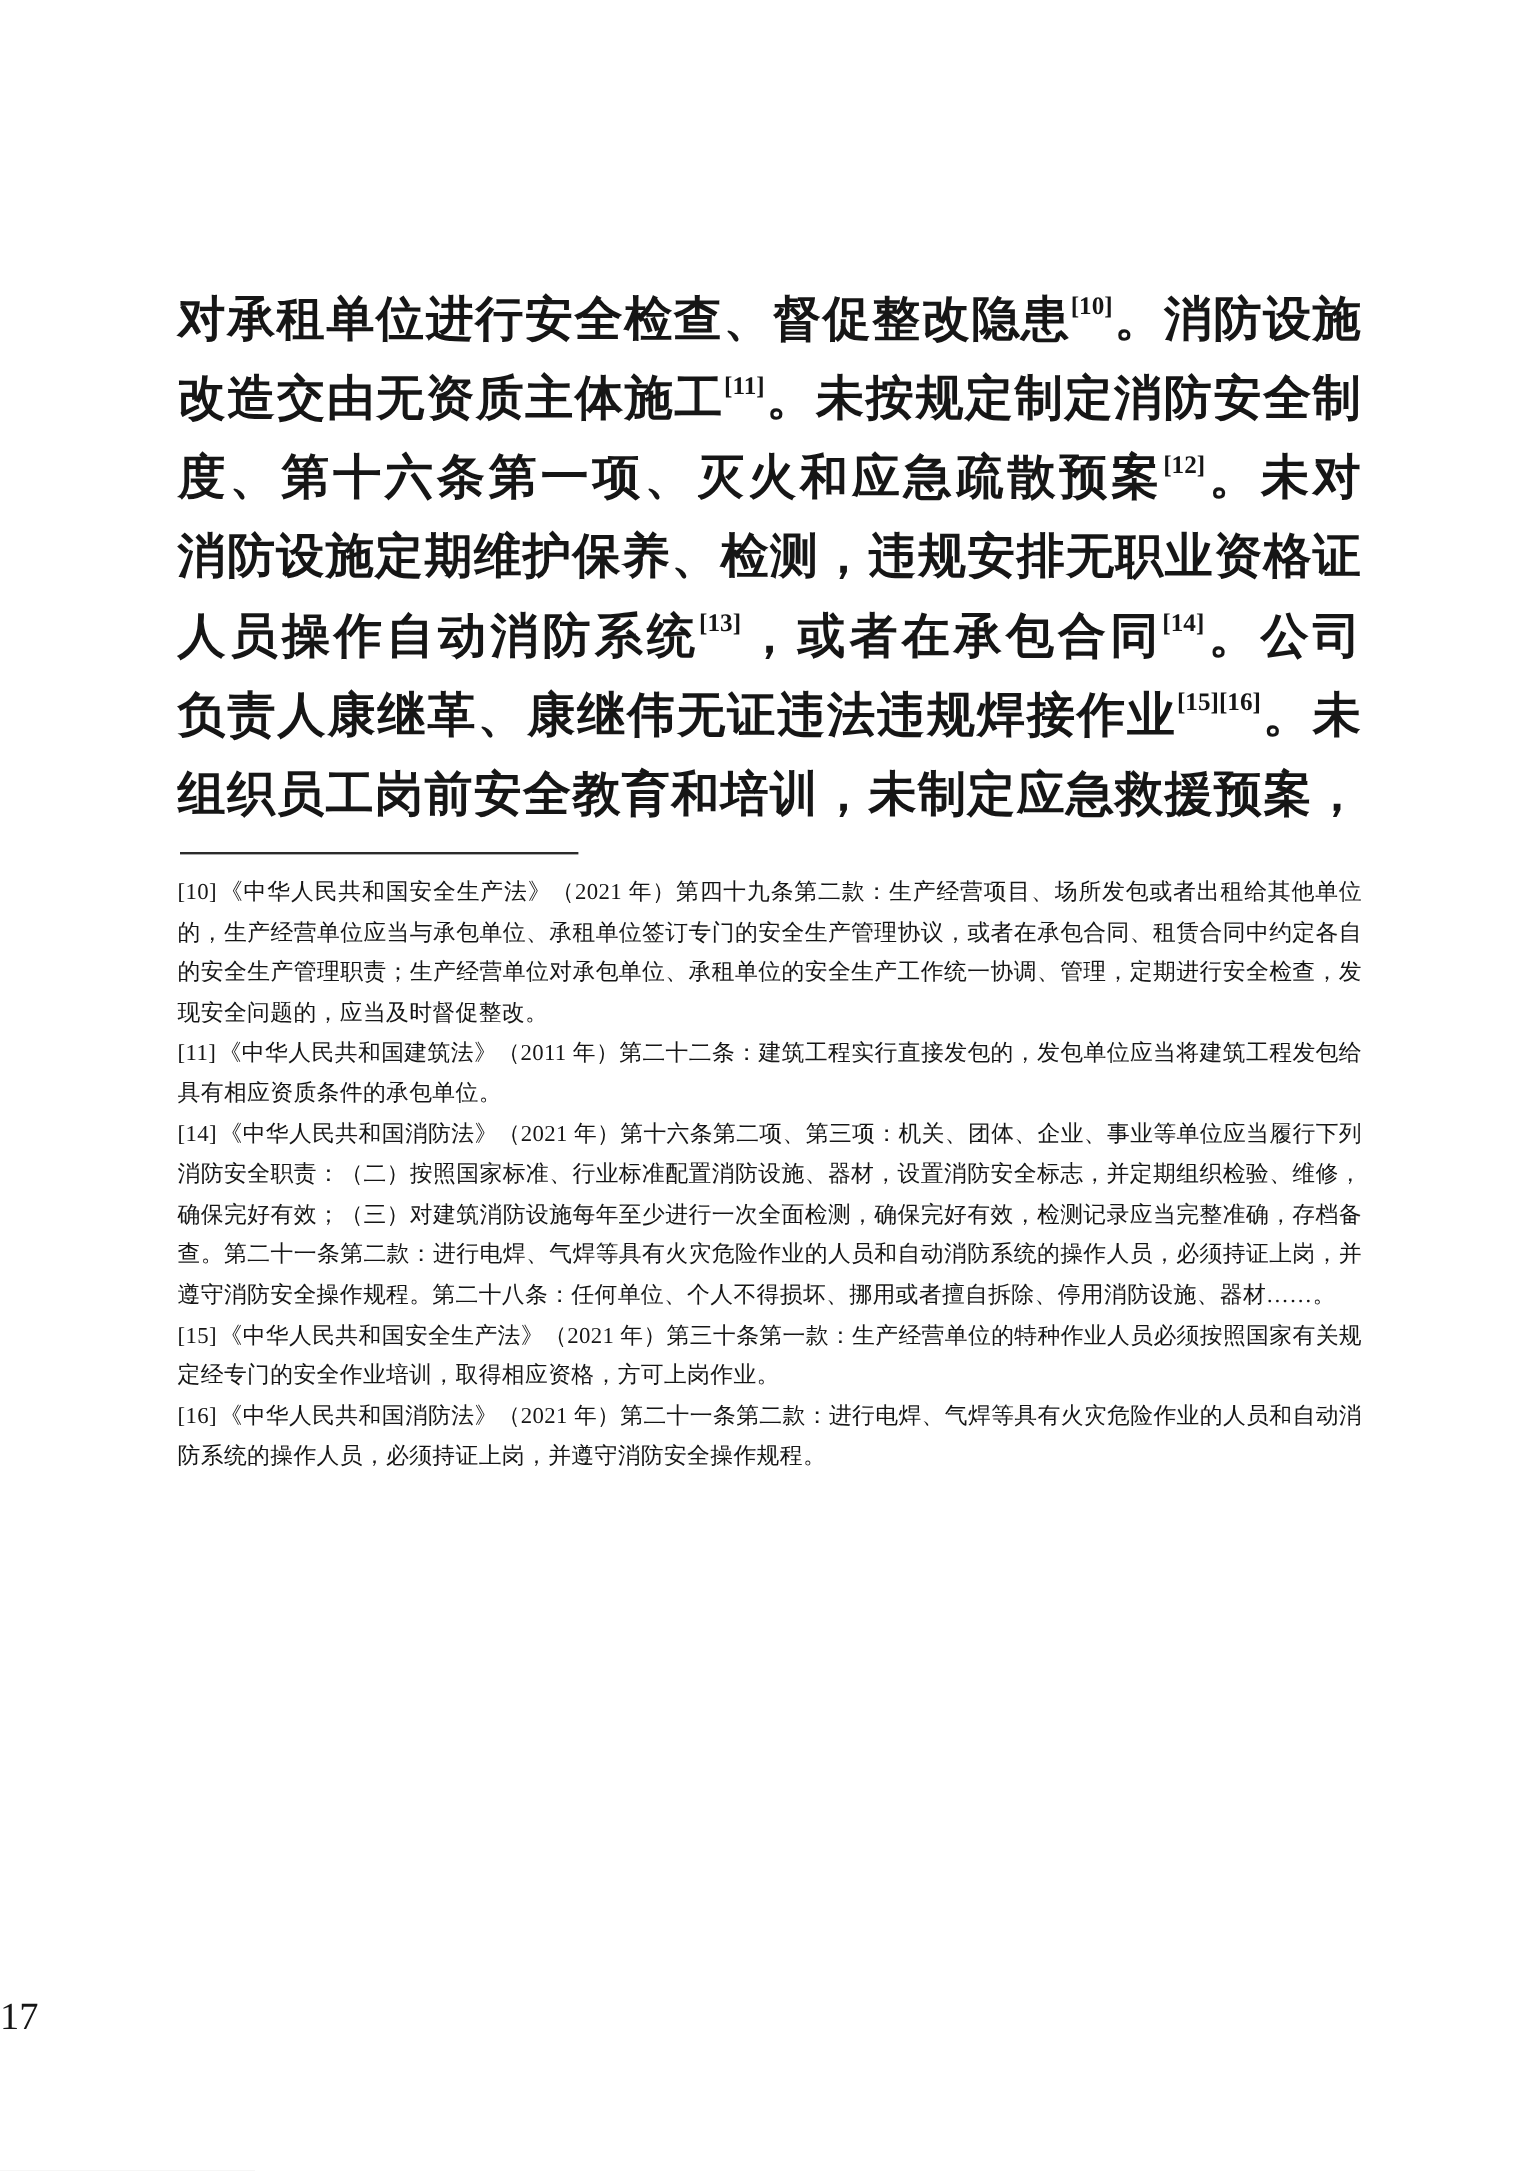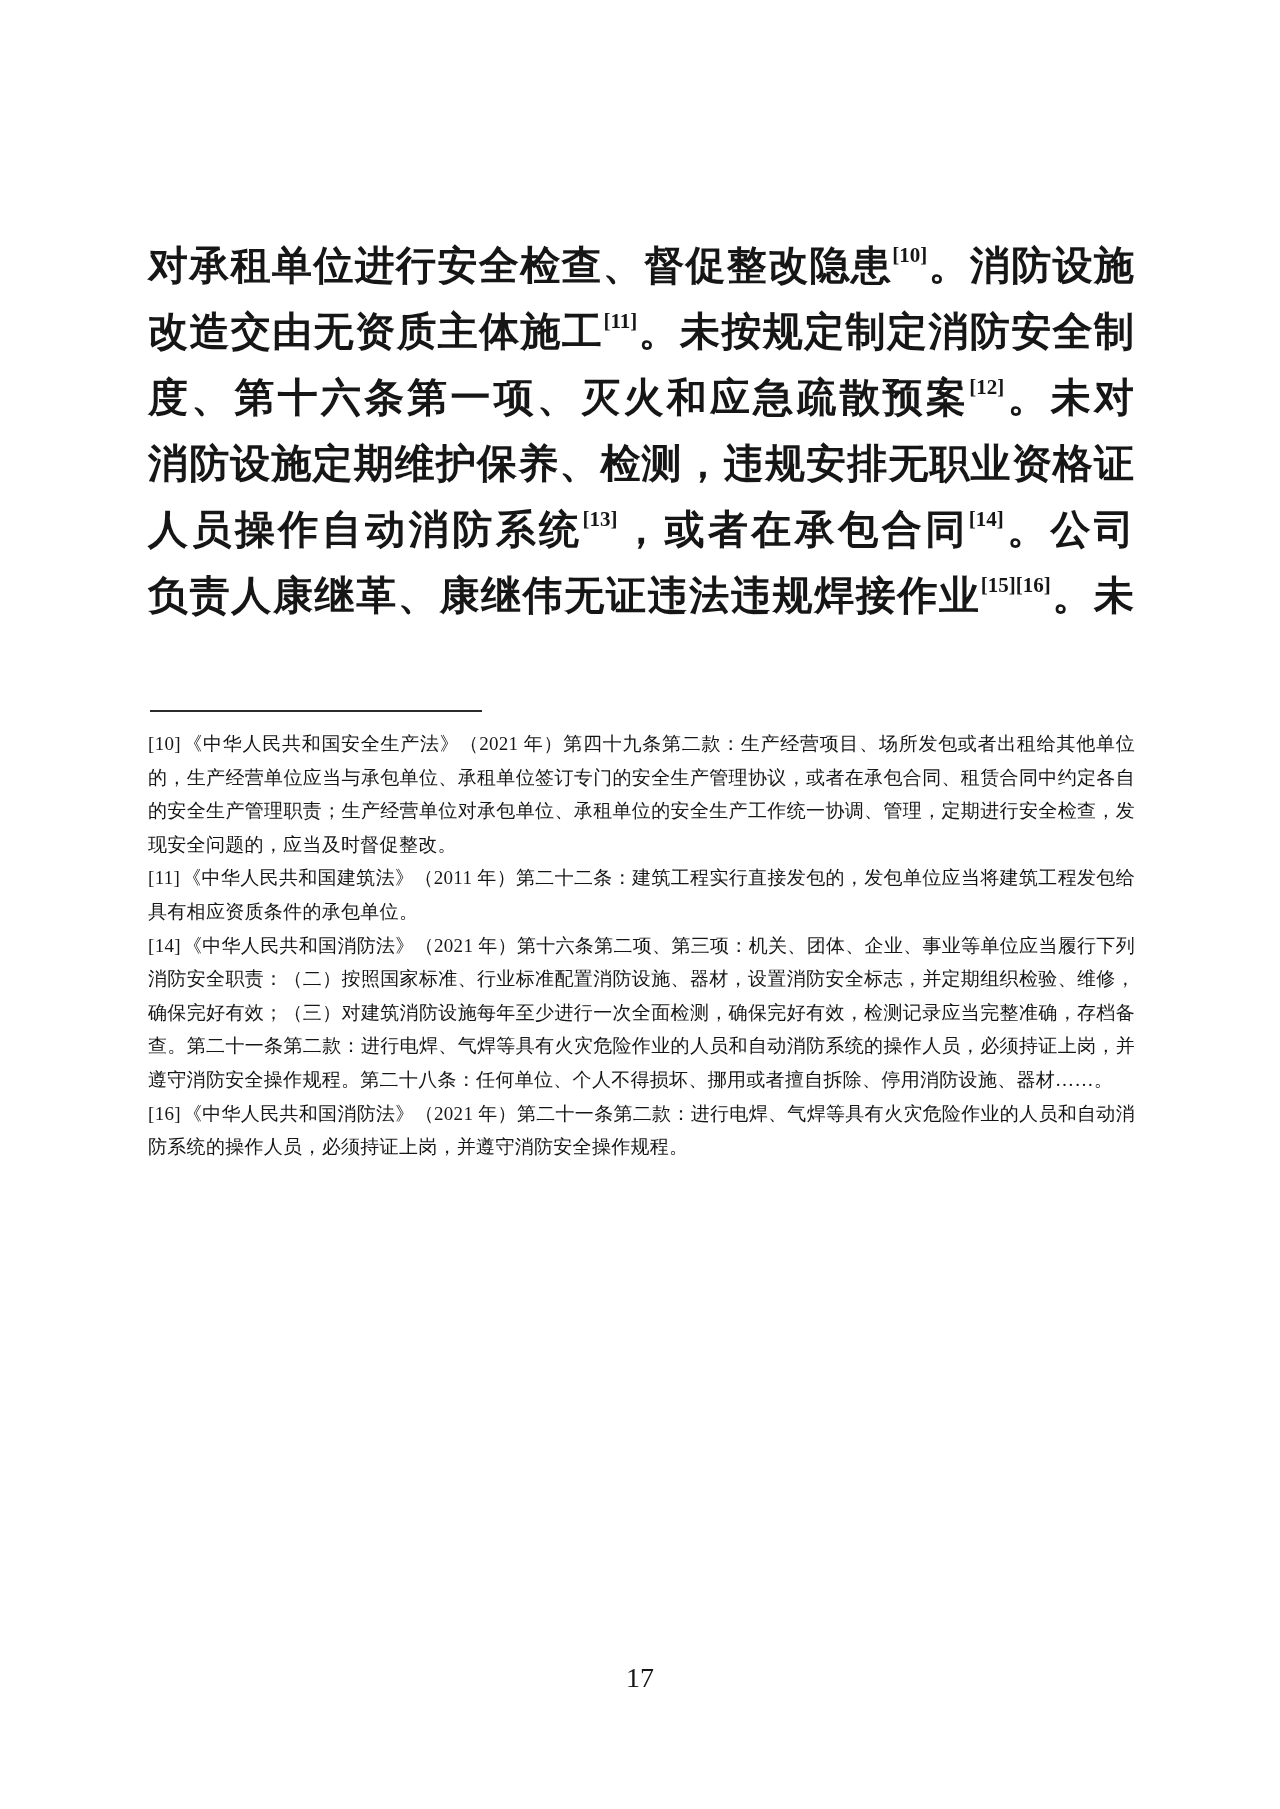--- a/index.html
+++ b/index.html
@@ -62,43 +62,45 @@
     text-align: justify;
     letter-spacing: 0.3px;
   }
   .fn-m { padding-right: 2px; }
   
   .page-num {
     position: absolute;
     top: 1662px;
     left: 0;
     width: 100%;
-    text-align: center;
-    font-size: 28px;
+    text-align: left;
+    font-size: 32px;
     color: #161616;
   }
 </style>
 </head>
 <body>
 
 <div class="page">
 
   <div class="body-text">
     <p class="bline"><span>对承租单位进行安全检查、督促整改隐患</span><sup class="ref">[10]</sup><span>。消防设施</span></p>
     <p class="bline"><span>改造交由无资质主体施工</span><sup class="ref">[11]</sup><span>。未按规定制定消防安全制</span></p>
     <p class="bline"><span>度、第十六条第一项、灭火和应急疏散预案</span><sup class="ref">[12]</sup><span>。未对</span></p>
     <p class="bline"><span>消防设施定期维护保养、检测，违规安排无职业资格证</span></p>
     <p class="bline"><span>人员操作自动消防系统</span><sup class="ref">[13]</sup><span>，或者在承包合同</span><sup class="ref">[14]</sup><span>。公司</span></p>
     <p class="bline"><span>负责人康继革、康继伟无证违法违规焊接作业</span><sup class="ref">[15][16]</sup><span>。未</span></p>
+    <p class="bline"><span>组织员工岗前安全教育和培训，未制定应急救援预案，</span></p>
   </div>
 
   <div class="fn-sep"></div>
 
   <div class="footnotes">
     <p class="fn"><span class="fn-m">[10]</span><span>《中华人民共和国安全生产法》（2021 年）第四十九条第二款：生产经营项目、场所发包或者出租给其他单位的，生产经营单位应当与承包单位、承租单位签订专门的安全生产管理协议，或者在承包合同、租赁合同中约定各自的安全生产管理职责；生产经营单位对承包单位、承租单位的安全生产工作统一协调、管理，定期进行安全检查，发现安全问题的，应当及时督促整改。</span></p>
     <p class="fn"><span class="fn-m">[11]</span><span>《中华人民共和国建筑法》（2011 年）第二十二条：建筑工程实行直接发包的，发包单位应当将建筑工程发包给具有相应资质条件的承包单位。</span></p>
     <p class="fn"><span class="fn-m">[14]</span><span>《中华人民共和国消防法》（2021 年）第十六条第二项、第三项：机关、团体、企业、事业等单位应当履行下列消防安全职责：（二）按照国家标准、行业标准配置消防设施、器材，设置消防安全标志，并定期组织检验、维修，确保完好有效；（三）对建筑消防设施每年至少进行一次全面检测，确保完好有效，检测记录应当完整准确，存档备查。第二十一条第二款：进行电焊、气焊等具有火灾危险作业的人员和自动消防系统的操作人员，必须持证上岗，并遵守消防安全操作规程。第二十八条：任何单位、个人不得损坏、挪用或者擅自拆除、停用消防设施、器材……。</span></p>
+    <p class="fn"><span class="fn-m">[15]</span><span>《中华人民共和国安全生产法》（2021 年）第三十条第一款：生产经营单位的特种作业人员必须按照国家有关规定经专门的安全作业培训，取得相应资格，方可上岗作业。</span></p>
     <p class="fn"><span class="fn-m">[16]</span><span>《中华人民共和国消防法》（2021 年）第二十一条第二款：进行电焊、气焊等具有火灾危险作业的人员和自动消防系统的操作人员，必须持证上岗，并遵守消防安全操作规程。</span></p>
   </div>
 
   <div class="page-num">17</div>
 
 </div>
 
 </body></html>

